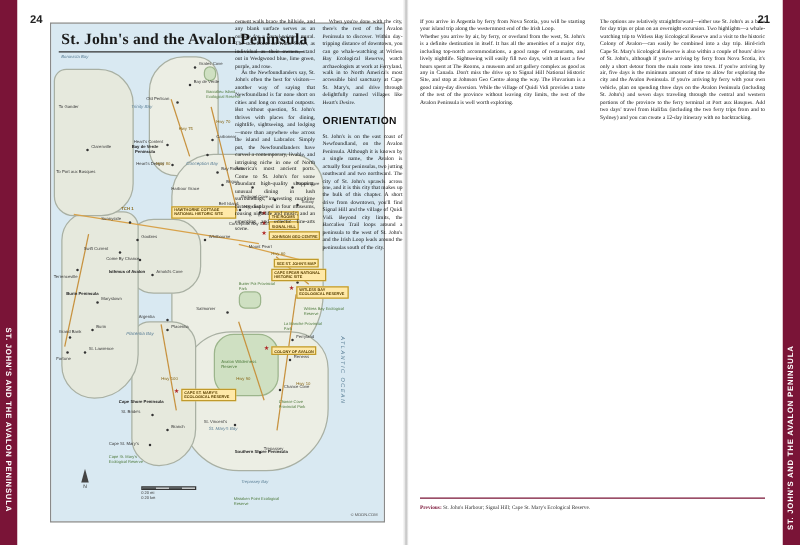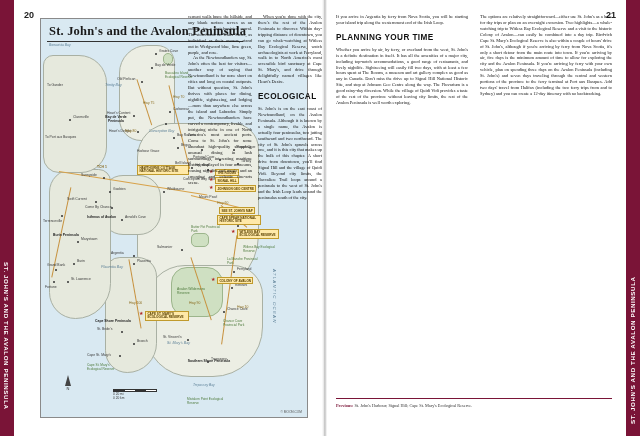--- a/index.html
+++ b/index.html
@@ -194,21 +194,21 @@
     <div class="tab-text left">ST. JOHN'S AND THE AVALON PENINSULA</div>
   </div>
   <div class="tab-right">
     <div class="tab-text right">ST. JOHN'S AND THE AVALON PENINSULA</div>
   </div>
 
   <div class="page-left"></div>
   <div class="page-right"></div>
   <div class="gutter"></div>
 
-  <div class="folio l">20</div>
+  <div class="folio l">24</div>
   <div class="folio r">21</div>
 
   <div class="map-wrap">
     <div class="sea"></div>
 
     <div class="land" style="left:78px; top:26px; width:56px; height:96px; border-radius:28px 18px 10px 22px;"></div>
     <div class="land" style="left:96px; top:104px; width:122px; height:172px; border-radius:34px 26px 60px 40px;"></div>
     <div class="land" style="left:104px; top:246px; width:118px; height:112px; border-radius:40px 30px 50px 46px;"></div>
     <div class="land land2" style="left:64px; top:238px; width:52px; height:116px; border-radius:20px 26px 40px 30px;"></div>
     <div class="land land2" style="left:60px; top:156px; width:60px; height:60px; border-radius:22px;"></div>
@@ -376,21 +376,20 @@
       <div class="bar"></div>
       <div>0      20 mi</div>
       <div>0      20 km</div>
     </div>
 
     <div class="map-credit">© MOON.COM</div>
   </div>
 
   <div class="col col-c">
     <p class="noindent">If you arrive in Argentia by ferry from Nova Scotia, you will be starting your island trip along the westernmost end of the Irish Loop.</p>
-    <h2>PLANNING YOUR TIME</h2>
     <p class="noindent">Whether you arrive by air, by ferry, or overland from the west, St. John's is a definite destination in itself. It has all the amenities of a major city, including top-notch accommodations, a good range of restaurants, and lively nightlife. Sightseeing will easily fill two days, with at least a few hours spent at The Rooms, a museum and art gallery complex as good as any in Canada. Don't miss the drive up to Signal Hill National Historic Site, and stop at Johnson Geo Centre along the way. The Fluvarium is a good rainy-day diversion. While the village of Quidi Vidi provides a taste of the rest of the province without leaving city limits, the rest of the Avalon Peninsula is well worth exploring.</p>
   </div>
 
   <div class="col col-d">
     <p class="noindent">The options are relatively straightforward—either use St. John's as a base for day trips or plan on an overnight excursion. Two highlights—a whale-watching trip to Witless Bay Ecological Reserve and a visit to the historic Colony of Avalon—can easily be combined into a day trip. Bird-rich Cape St. Mary's Ecological Reserve is also within a couple of hours' drive of St. John's, although if you're arriving by ferry from Nova Scotia, it's only a short detour from the main route into town. If you're arriving by air, five days is the minimum amount of time to allow for exploring the city and the Avalon Peninsula. If you're arriving by ferry with your own vehicle, plan on spending three days on the Avalon Peninsula (including St. John's) and seven days traveling through the central and western portions of the province to the ferry terminal at Port aux Basques. Add two days' travel from Halifax (including the two ferry trips from and to Sydney) and you can create a 12-day itinerary with no backtracking.</p>
   </div>
 
   <div class="col" style="left:336px; top:14px; width:0; height:0;"></div>
 
   <div class="col" style="left:336px; top:0; width:0;"></div>
@@ -414,21 +413,21 @@
     <b>Previous:</b>
     <span>St. John's Harbour; Signal Hill; Cape St. Mary's Ecological Reserve.</span>
   </div>
 
 <div class="col" style="left: 188px; top: 14px; width: 64px;">
       <p class="noindent">cement walls brace the hillside, and any blank surface serves as an outsize for a pastel-painted mural. The storefronts on Water Street, as individual as their owners, stand out in Wedgwood blue, lime green, purple, and rose.</p>
       <p>As the Newfoundlanders say, St. John's often the best for visitors—another way of saying that Newfoundland is far none short on cities and long on coastal outposts. But without question, St. John's thrives with places for dining, nightlife, sightseeing, and lodging—more than anywhere else across the island and Labrador. Simply put, the Newfoundlanders have carved a contemporary, livable, and intriguing niche in one of North America's most ancient ports. Come to St. John's for some abundant high-quality shopping, unusual dining in lush surroundings, interesting maritime history displayed in four museums, rousing nightlife and music, and an emerging and eclectic fine-arts scene.</p>
     </div>
     <div class="col" style="left: 258px; top: 14px; width: 64px;">
       <p>When you're done with the city, there's the rest of the Avalon Peninsula to discover. Within day-tripping distance of downtown, you can go whale-watching at Witless Bay Ecological Reserve, watch archaeologists at work at Ferryland, walk in to North America's most accessible bird sanctuary at Cape St. Mary's, and drive through delightfully named villages like Heart's Desire.</p>
-      <h2>ECOLOGICAL</h2>
+      <h2>ORIENTATION</h2>
       <p class="noindent">St. John's is on the east coast of Newfoundland, on the Avalon Peninsula. Although it is known by a single name, the Avalon is actually four peninsulas, two jutting southward and two northward. The city of St. John's sprawls across one, and it is this city that makes up the bulk of this chapter. A short drive from downtown, you'll find Signal Hill and the village of Quidi Vidi. Beyond city limits, the Baccalieu Trail loops around a peninsula to the west of St. John's and the Irish Loop leads around the peninsulas south of the city.</p>
     </div>
   </div>
 
 <div class="col" style="position:absolute; left:336px; top:14px; width:0;"></div>
 
 <div class="col" style="position:absolute; left:336px; top:14px; width:0;"></div>
 
 <div class="col" style="position:absolute; left:336px; top:14px; width:0;"></div>
 

